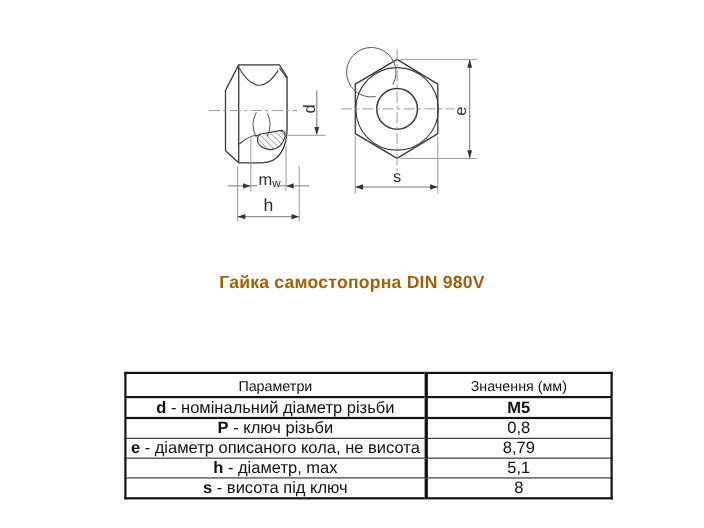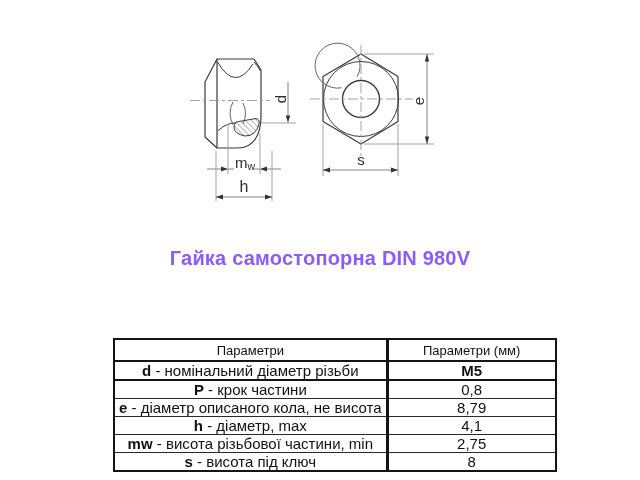--- a/index.html
+++ b/index.html
@@ -3,22 +3,22 @@
 <meta charset="utf-8">
 <style>
   html,body { margin:0; padding:0; background:#fff; }
   .page {
     position:relative; width:640px; height:480px; background:#ffffff;
     overflow:hidden; font-family:"Liberation Sans", sans-serif;
   }
   .drawing { position:absolute; left:0; top:0; }
   .title-block {
     position:absolute; left:0; top:246px; width:640px;
-    text-align:center; color:#8b5cf6;
-    font-size:20px; line-height:24px; font-weight:600;
+    text-align:center; color:#a16207;
+    font-size:16px; line-height:24px; font-weight:600;
     letter-spacing:0.2px;
   }
   .spec-table {
     position:absolute; left:113px; top:338px;
     border-collapse:collapse; table-layout:fixed;
     color:#111; background:#fff;
     border:2px solid #141414;
   }
   .spec-table td {
     border:1px solid #2a2a2a;
@@ -123,41 +123,37 @@
   </svg>
 
   <div class="title-block">
     <div>Гайка самостопорна DIN 980V</div>
   </div>
 
   <table class="spec-table">
     <tbody>
         <tr class="hdr">
       <td class="param">Параметри</td>
-      <td class="value">Параметри (мм)</td>
+      <td class="value">Значення (мм)</td>
     </tr>
     <tr class="r0">
       <td class="param"><span class="bold">d</span> <span>- номінальний діаметр різьби</span></td>
       <td class="value bold">M5</td>
     </tr>
     <tr>
-      <td class="param"><span class="bold">P</span> <span>- крок частини</span></td>
+      <td class="param"><span class="bold">P</span> <span>- ключ різьби</span></td>
       <td class="value">0,8</td>
     </tr>
     <tr>
       <td class="param"><span class="bold">e</span> <span>- діаметр описаного кола, не висота</span></td>
       <td class="value">8,79</td>
     </tr>
     <tr>
       <td class="param"><span class="bold">h</span> <span>- діаметр, max</span></td>
-      <td class="value">4,1</td>
-    </tr>
-    <tr>
-      <td class="param"><span class="bold">mw</span> <span>- висота різьбової частини, min</span></td>
-      <td class="value">2,75</td>
+      <td class="value">5,1</td>
     </tr>
     <tr>
       <td class="param"><span class="bold">s</span> <span>- висота під ключ</span></td>
       <td class="value">8</td>
     </tr>
   </tbody>
     </table>
 
 </div>
 

